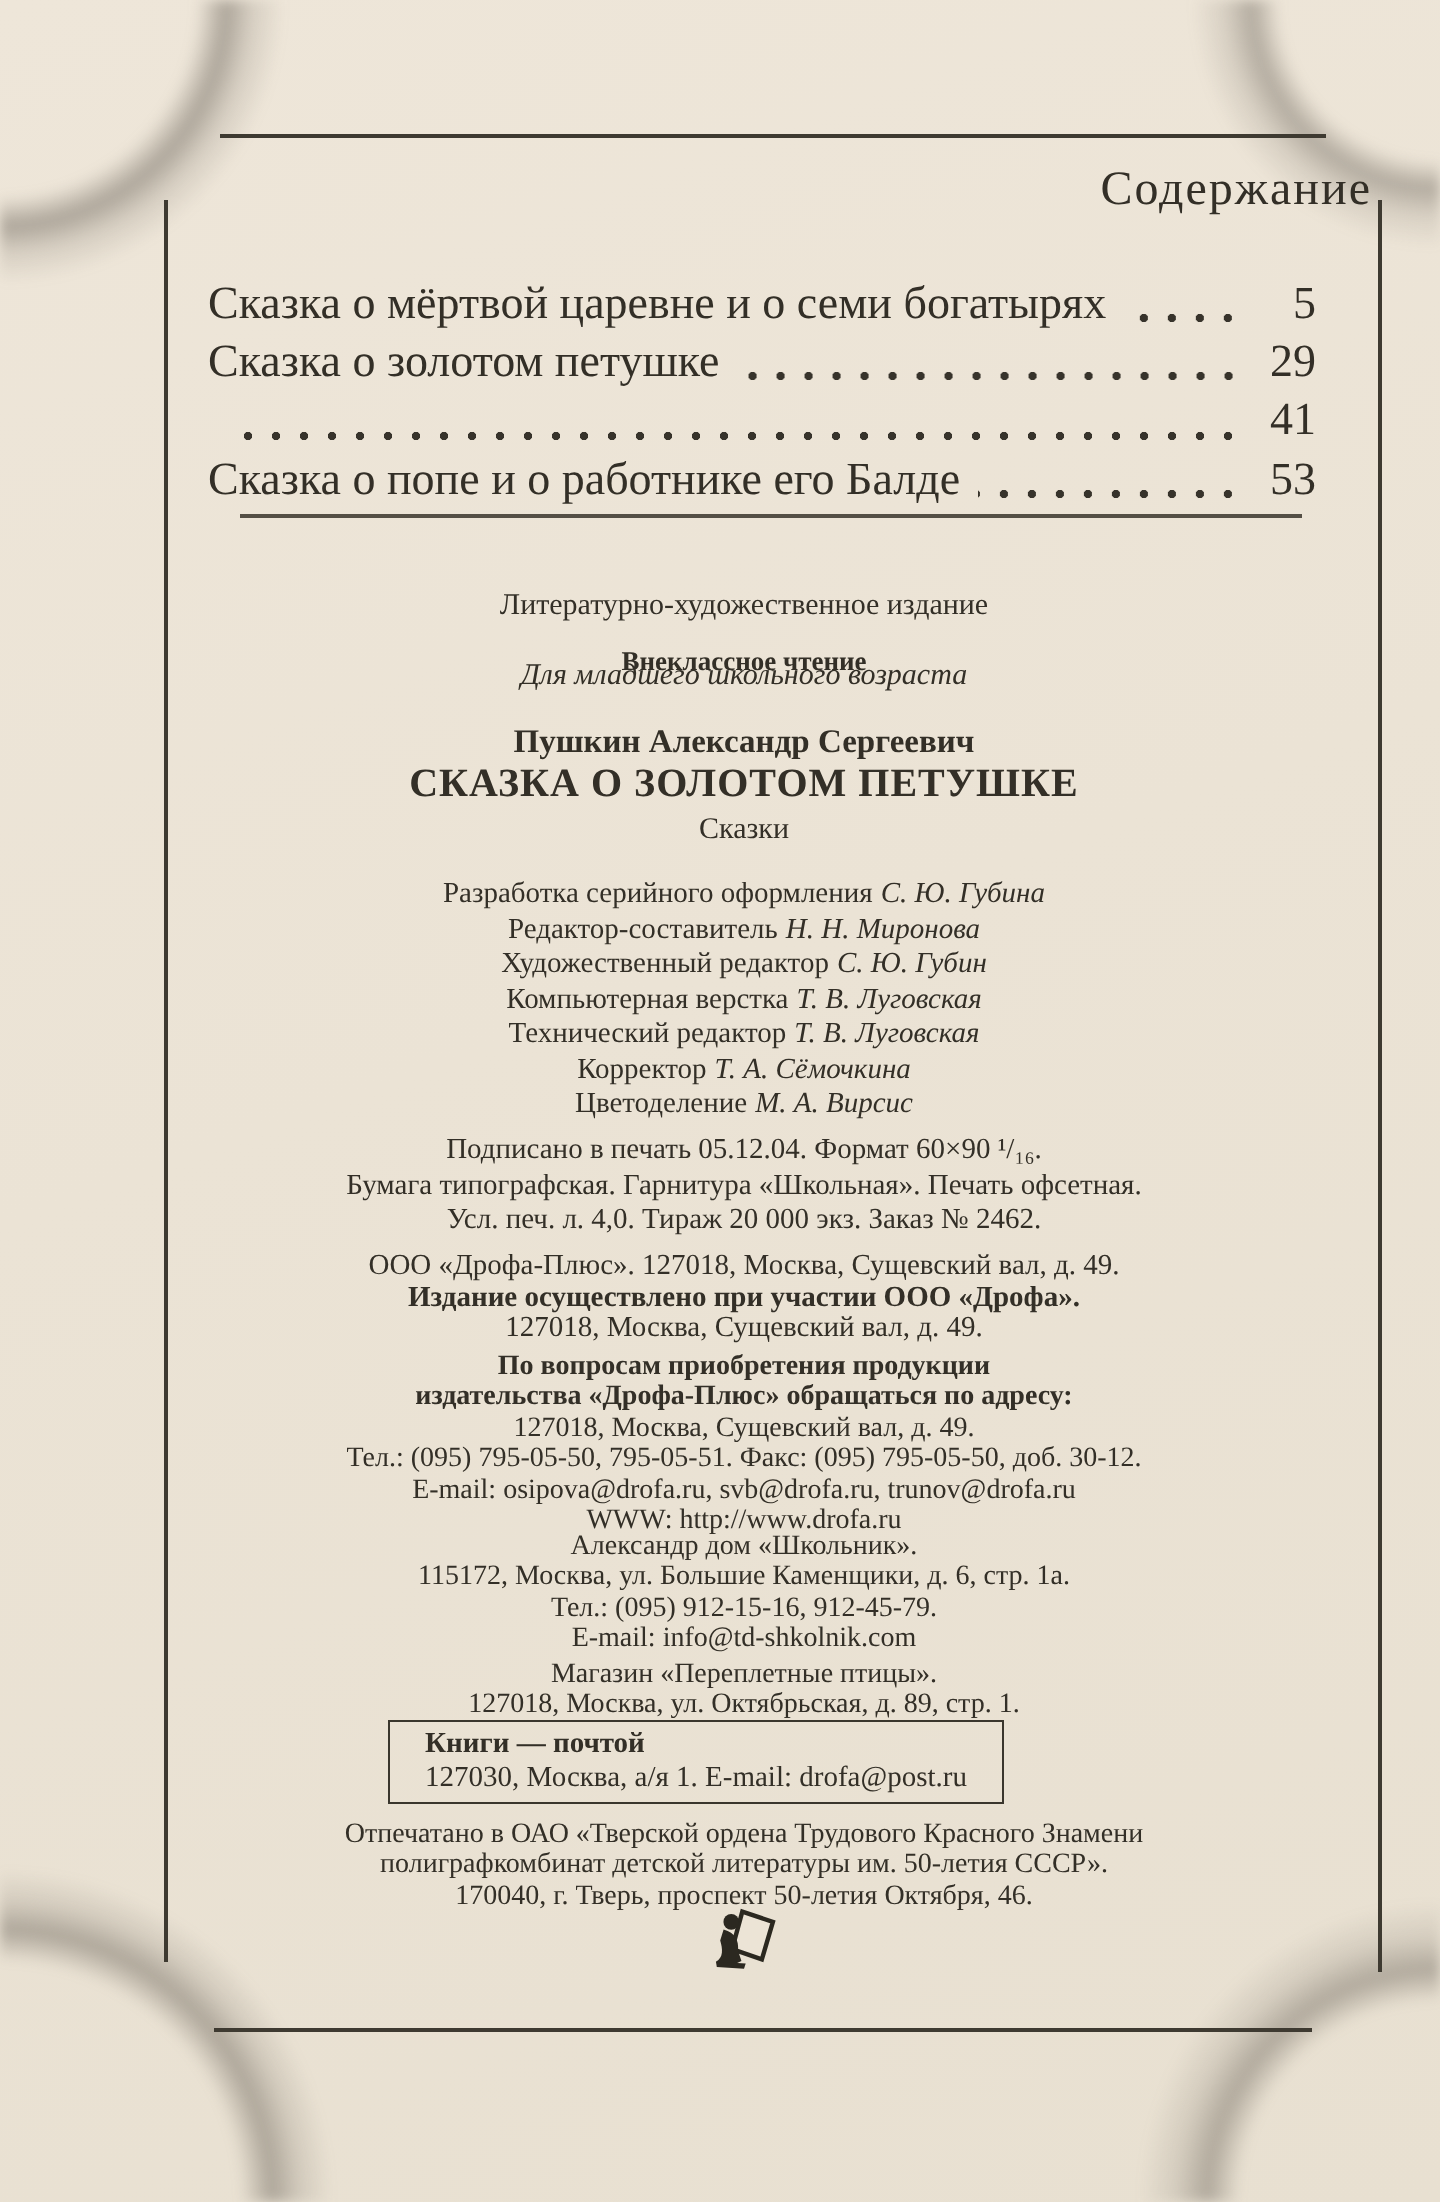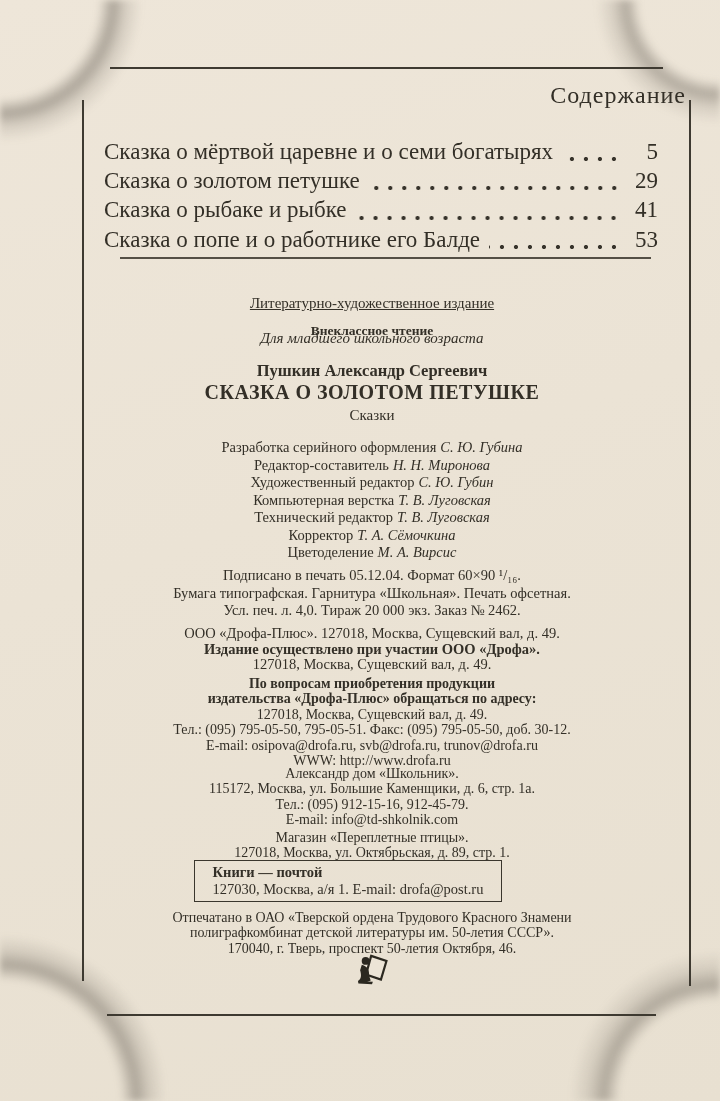--- a/index.html
+++ b/index.html
@@ -69,34 +69,33 @@
       <span>Сказка о мёртвой царевне и о семи богатырях</span>
       <span class="toc-dots"></span>
       <span class="toc-num">5</span>
     </div>
     <div class="toc-row">
       <span>Сказка о золотом петушке</span>
       <span class="toc-dots"></span>
       <span class="toc-num">29</span>
     </div>
     <div class="toc-row">
-      <span>Сказка о рыбаке и рыбке</span>
       <span class="toc-dots"></span>
       <span class="toc-num">41</span>
     </div>
     <div class="toc-row">
       <span>Сказка о попе и о работнике его Балде</span>
       <span class="toc-dots"></span>
       <span class="toc-num">53</span>
     </div>
   </div>
 
   <div class="rule"></div>
 
-  <div class="blk fs15" style="top:295px;text-decoration:underline;">Литературно-художественное издание</div>
+  <div class="blk fs15" style="top:295px;">Литературно-художественное издание</div>
   <div class="blk fs13 b" style="top:323px;">Внеклассное чтение</div>
   <div class="blk fs15" style="top:330px;font-style:italic;">Для младшего школьного возраста</div>
 
   <div class="blk b" style="top:361px;font-size:16.5px;">Пушкин Александр Сергеевич</div>
   <div class="blk b" style="top:381px;font-size:20px;letter-spacing:.5px;">СКАЗКА О ЗОЛОТОМ ПЕТУШКЕ</div>
   <div class="blk fs15" style="top:407px;">Сказки</div>
 
   <div class="blk fs145 lh175" style="top:439px;">
     <div class="credit"><span>Разработка серийного оформления</span><i>С. Ю. Губина</i></div>
     <div class="credit"><span>Редактор-составитель</span><i>Н. Н. Миронова</i></div>

